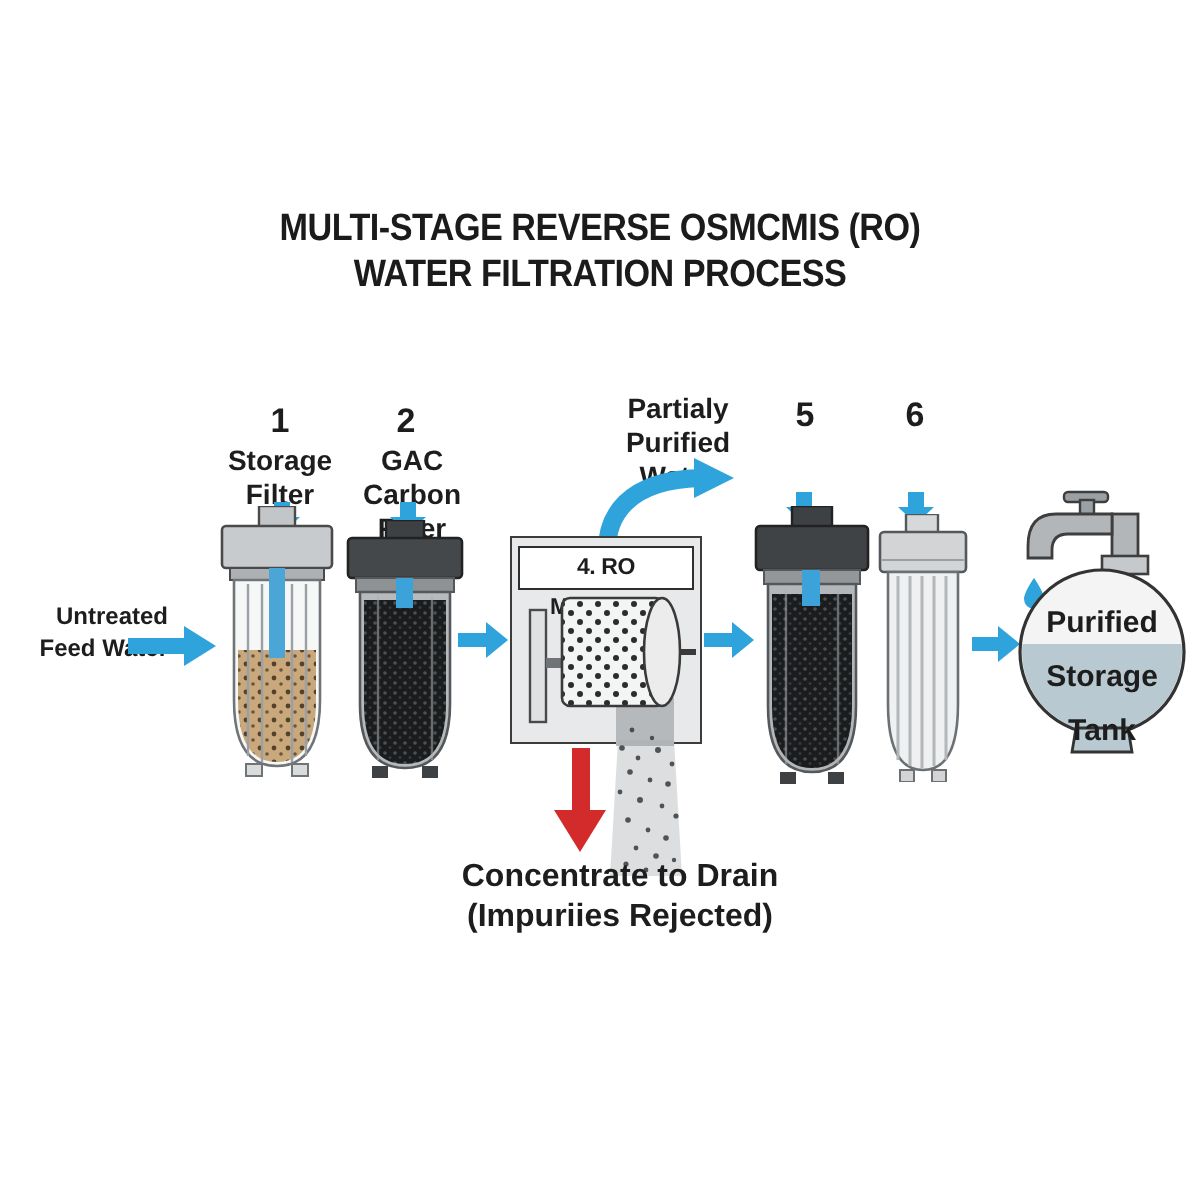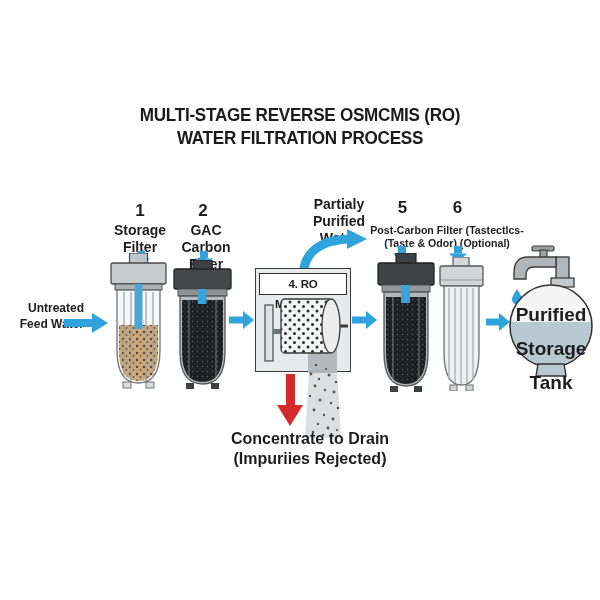--- a/index.html
+++ b/index.html
@@ -50,21 +50,21 @@
     background:#ffffff;border:1.5px solid #2e2e2e;font-size:11.5px;font-weight:bold;
     line-height:20px;text-align:center;letter-spacing:-0.2px;}
   [data-name="ro-membrane-graphic"]{left:0;top:26px;}
 
   [data-name="flow-arrow-3-icon"]{left:352px;top:311px;}
   [data-name="post-carbon-filter-graphic"]{left:376px;top:253px;}
   [data-name="optional-filter-graphic"]{left:438px;top:257px;}
   [data-name="flow-arrow-4-icon"]{left:486px;top:313px;}
 
   [data-name="tank-assembly-graphic"]{left:500px;top:245px;}
-  [data-name="tank-label"]{left:514px;top:298px;width:74px;font-size:19px;
+  [data-name="tank-label"]{left:514px;top:298px;width:74px;font-size:15px;
     font-weight:bold;line-height:1.8;text-align:center;}
 
   [data-name="drain-arrow-icon"]{left:277px;top:374px;}
   [data-name="drain-stream-graphic"]{left:303px;top:370px;}
   [data-name="drain-label"]{left:230px;top:429px;width:160px;font-size:16px;}
 
   .blue-fill{fill:var(--flow-blue,#2FA3DB);}
   .blue-stroke{stroke:var(--flow-blue,#2FA3DB);}
   .red-fill{fill:var(--drain-red,#D32B2B);}
 </style>
@@ -115,22 +115,20 @@
 
   <div class="abs small-lbl ml" data-name="partially-purified-label">Partialy Purified
 Water</div>
   <svg class="abs" width="88" height="58" viewBox="0 0 88 58" data-name="curved-flow-arrow-icon">
     <path d="M12,56 C8,28 24,12 58,11" fill="none" class="blue-stroke" stroke-width="9"></path>
     <polygon class="blue-fill" points="55,1 75,11 55,21"></polygon>
   </svg>
 
   <div class="abs stage-num" data-name="stage5-number">5</div>
   <div class="abs stage-num" data-name="stage6-number">6</div>
-  <div class="abs small-lbl ml" data-name="post-carbon-label">Post-Carbon Filter (Tastectlcs-
-(Taste &amp; Odor) (Optional)</div>
   <svg class="abs" width="20" height="16" viewBox="0 0 20 16" data-name="stage5-down-arrow-icon">
     <rect class="blue-fill" x="6" y="0" width="8" height="7.5"></rect>
       <polygon class="blue-fill" points="1,7.5 19,7.5 10,16"></polygon>
   </svg>
   <svg class="abs" width="20" height="16" viewBox="0 0 20 16" data-name="stage6-down-arrow-icon">
     <rect class="blue-fill" x="6" y="0" width="8" height="7.5"></rect>
       <polygon class="blue-fill" points="1,7.5 19,7.5 10,16"></polygon>
   </svg>
 
 

